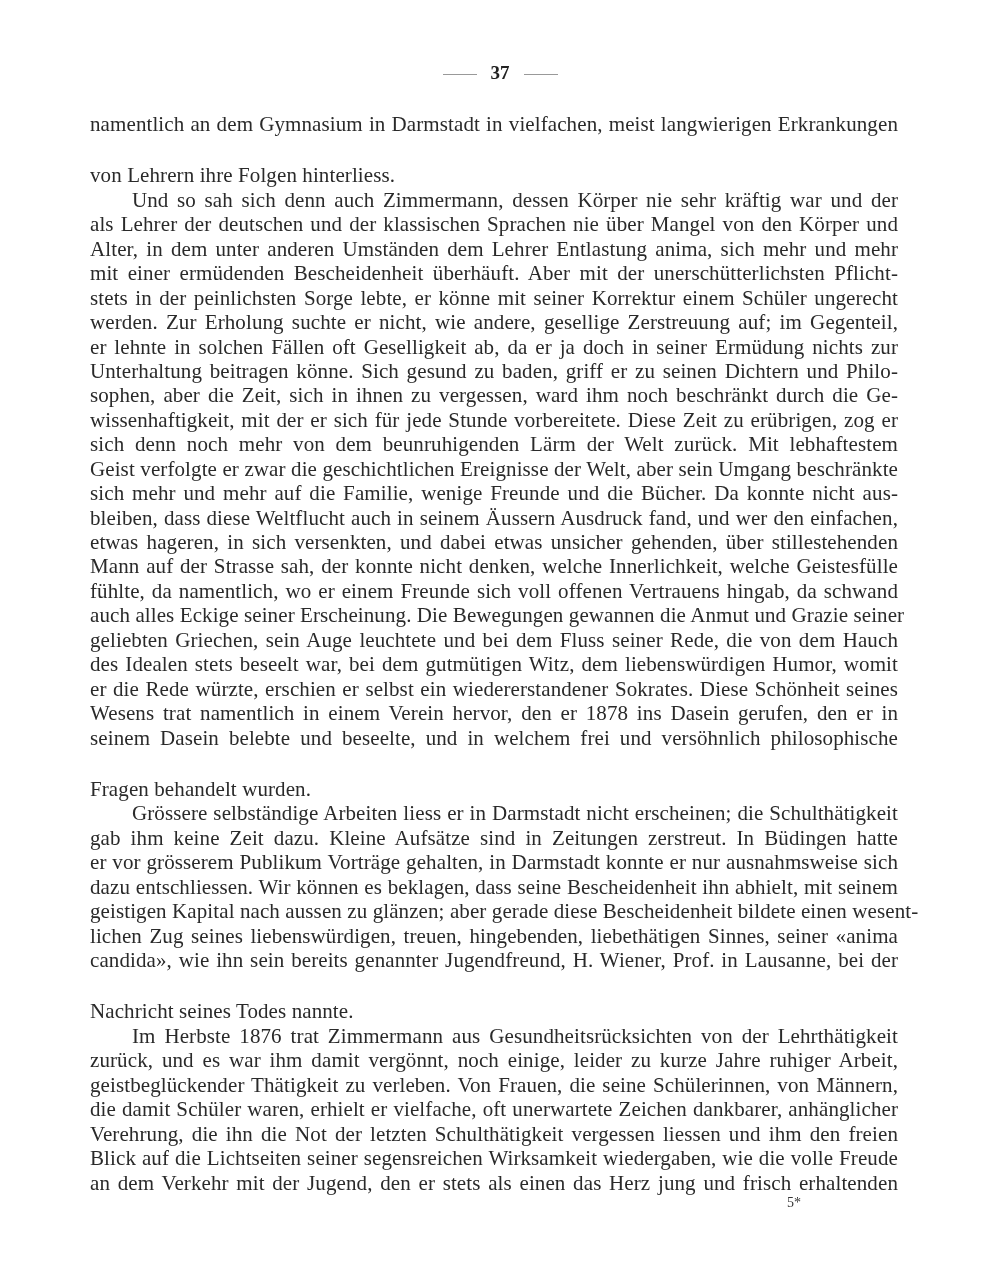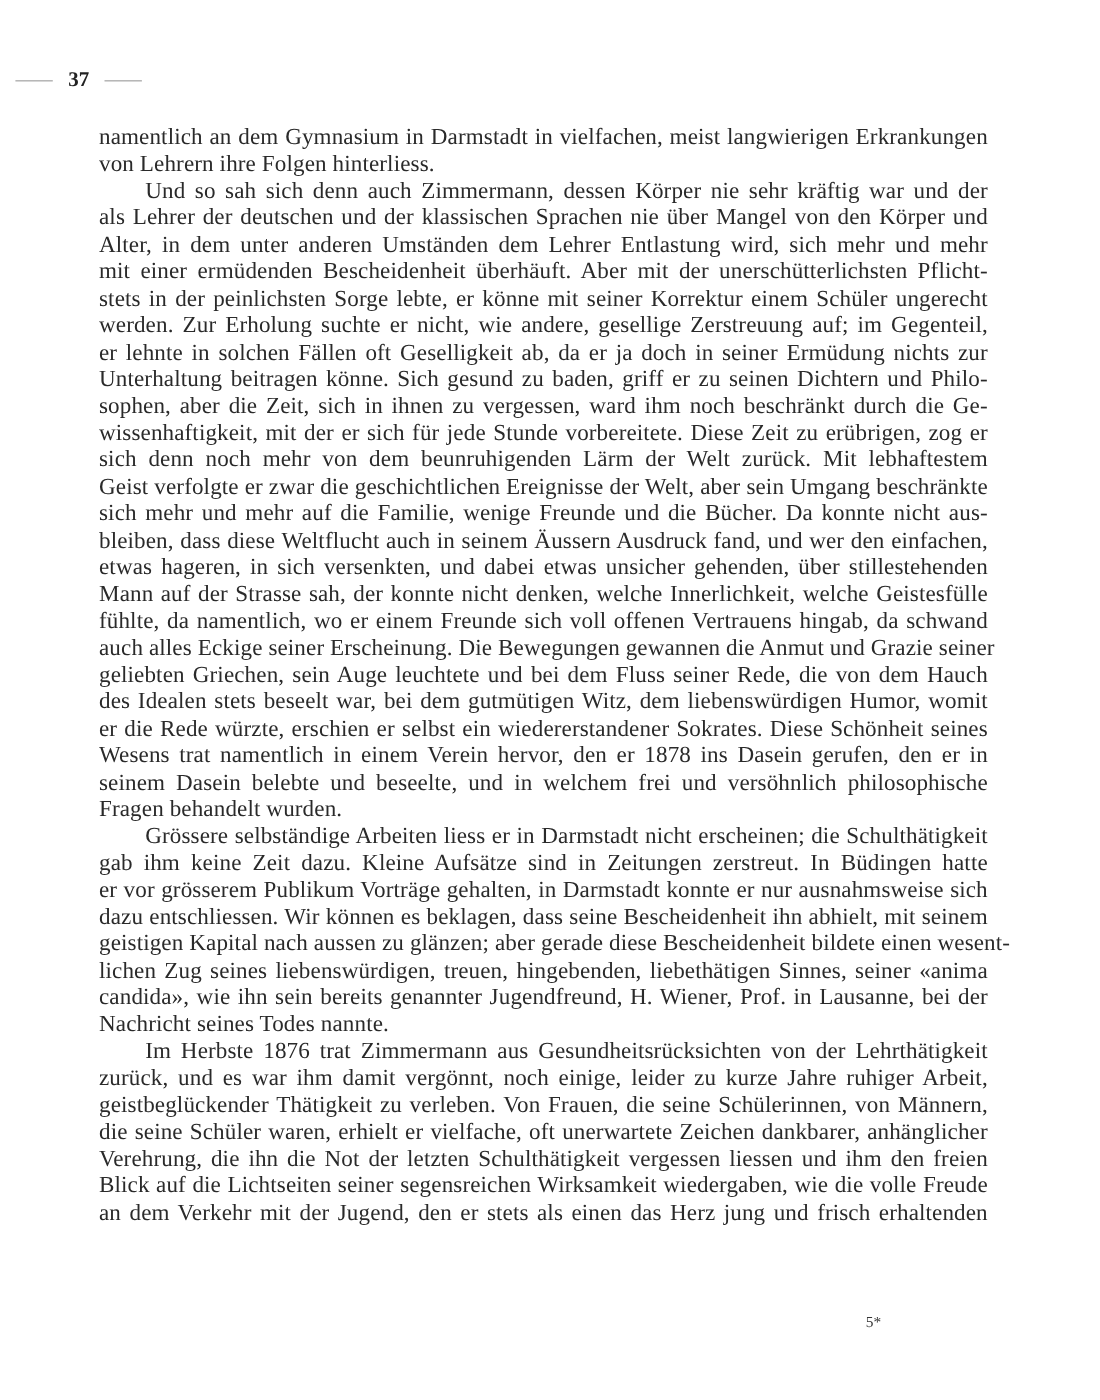--- a/index.html
+++ b/index.html
@@ -1,41 +1,41 @@
 <!DOCTYPE html>
 <html><head>
 <meta charset="utf-8">
 <style>
   html, body { margin: 0; padding: 0; background: #ffffff; }
   body { width: 1000px; height: 1273px; position: relative; overflow: hidden;
          font-family: "Liberation Serif", "DejaVu Serif", serif; color: #2a2a2a; }
-  .header { position: absolute; top: 62px; left: 0; width: 1000px; text-align: left;
+  .header { position: absolute; top: 62px; left: 0; width: 1000px; text-align: center;
             font-size: 19px; font-weight: bold; color: #222; }
   .header .dash { display: inline-block; width: 34px; height: 1px; background: #999;
                   vertical-align: middle; margin: 0 14px; }
   .text { position: absolute; top: 112px; left: 90px; width: 808px; }
   .line { height: 24.45px; line-height: 24.45px; font-size: 21px; white-space: nowrap;
           text-align: justify; text-align-last: justify; letter-spacing: 0.1px; }
-  .line.last { text-align-last: left; }
+  .line.last { text-align-last: left; margin-top: 27px; }
   .line.indent { padding-left: 42px; }
   .sig { position: absolute; top: 1195px; left: 787px; font-size: 14px; color: #333; }
 </style>
 </head>
 <body>
 
 <div class="header">
   <span class="dash"></span><span>37</span><span class="dash"></span>
 </div>
 
 <div class="text" id="body-text">
     <div class="line">namentlich an dem Gymnasium in Darmstadt in vielfachen, meist langwierigen Erkrankungen</div>
     <div class="line last">von Lehrern ihre Folgen hinterliess.</div>
     <div class="line indent">Und so sah sich denn auch Zimmermann, dessen Körper nie sehr kräftig war und der</div>
     <div class="line">als Lehrer der deutschen und der klassischen Sprachen nie über Mangel von den Körper und</div>
-    <div class="line">Alter, in dem unter anderen Umständen dem Lehrer Entlastung wird, sich mehr und mehr</div>
+    <div class="line">Alter, in dem unter anderen Umständen dem Lehrer Entlastung anima, sich mehr und mehr</div>
     <div class="line">mit einer ermüdenden Bescheidenheit überhäuft. Aber mit der unerschütterlichsten Pflicht-</div>
     <div class="line">stets in der peinlichsten Sorge lebte, er könne mit seiner Korrektur einem Schüler ungerecht</div>
     <div class="line">werden. Zur Erholung suchte er nicht, wie andere, gesellige Zerstreuung auf; im Gegenteil,</div>
     <div class="line">er lehnte in solchen Fällen oft Geselligkeit ab, da er ja doch in seiner Ermüdung nichts zur</div>
     <div class="line">Unterhaltung beitragen könne. Sich gesund zu baden, griff er zu seinen Dichtern und Philo-</div>
     <div class="line">sophen, aber die Zeit, sich in ihnen zu vergessen, ward ihm noch beschränkt durch die Ge-</div>
     <div class="line">wissenhaftigkeit, mit der er sich für jede Stunde vorbereitete. Diese Zeit zu erübrigen, zog er</div>
     <div class="line">sich denn noch mehr von dem beunruhigenden Lärm der Welt zurück. Mit lebhaftestem</div>
     <div class="line">Geist verfolgte er zwar die geschichtlichen Ereignisse der Welt, aber sein Umgang beschränkte</div>
     <div class="line">sich mehr und mehr auf die Familie, wenige Freunde und die Bücher. Da konnte nicht aus-</div>
@@ -54,19 +54,19 @@
     <div class="line">gab ihm keine Zeit dazu. Kleine Aufsätze sind in Zeitungen zerstreut. In Büdingen hatte</div>
     <div class="line">er vor grösserem Publikum Vorträge gehalten, in Darmstadt konnte er nur ausnahmsweise sich</div>
     <div class="line">dazu entschliessen. Wir können es beklagen, dass seine Bescheidenheit ihn abhielt, mit seinem</div>
     <div class="line">geistigen Kapital nach aussen zu glänzen; aber gerade diese Bescheidenheit bildete einen wesent-</div>
     <div class="line">lichen Zug seines liebenswürdigen, treuen, hingebenden, liebethätigen Sinnes, seiner «anima</div>
     <div class="line">candida», wie ihn sein bereits genannter Jugendfreund, H. Wiener, Prof. in Lausanne, bei der</div>
     <div class="line last">Nachricht seines Todes nannte.</div>
     <div class="line indent">Im Herbste 1876 trat Zimmermann aus Gesundheitsrücksichten von der Lehrthätigkeit</div>
     <div class="line">zurück, und es war ihm damit vergönnt, noch einige, leider zu kurze Jahre ruhiger Arbeit,</div>
     <div class="line">geistbeglückender Thätigkeit zu verleben. Von Frauen, die seine Schülerinnen, von Männern,</div>
-    <div class="line">die seine Schüler waren, erhielt er vielfache, oft unerwartete Zeichen dankbarer, anhänglicher</div>
+    <div class="line">die damit Schüler waren, erhielt er vielfache, oft unerwartete Zeichen dankbarer, anhänglicher</div>
     <div class="line">Verehrung, die ihn die Not der letzten Schulthätigkeit vergessen liessen und ihm den freien</div>
     <div class="line">Blick auf die Lichtseiten seiner segensreichen Wirksamkeit wiedergaben, wie die volle Freude</div>
     <div class="line">an dem Verkehr mit der Jugend, den er stets als einen das Herz jung und frisch erhaltenden</div>
   </div>
 
 <div class="sig">5*</div>
 
 </body></html>

